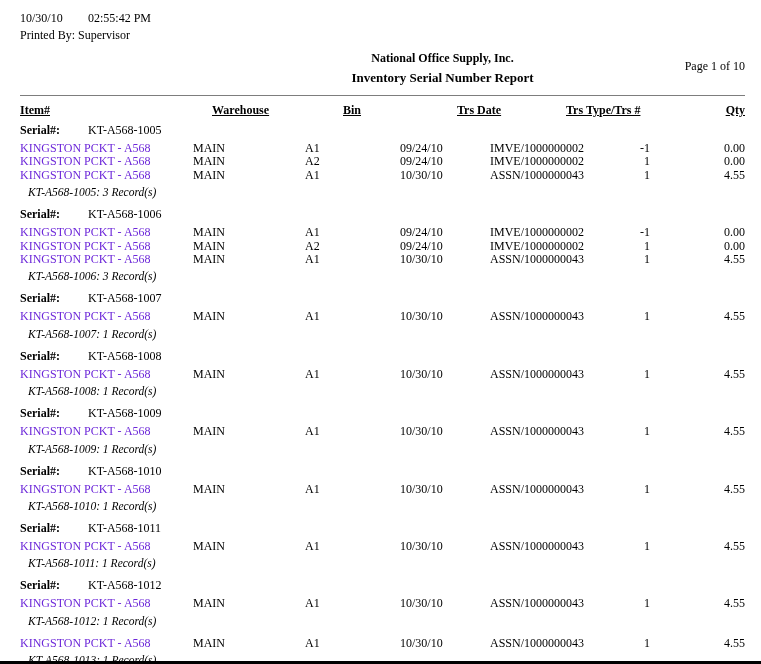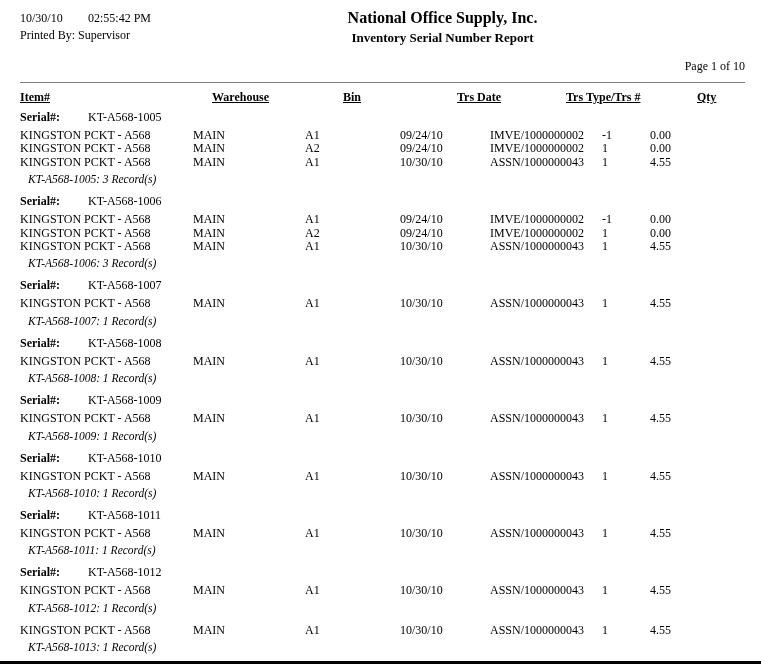--- a/index.html
+++ b/index.html
@@ -12,35 +12,35 @@
     font-size:12px;color:#000;
     padding:10px 16px 0 20px;
     border-bottom:3px solid #000;
     overflow:hidden;
   }
   
   .hdr{display:grid;grid-template-columns:250px 1fr 130px;align-items:start;}
   .hdr-left .date{display:inline-block;width:68px;}
   .hdr-left div{line-height:17px;}
   .hdr-center{text-align:center;}
-  .company{font-weight:bold;font-size:16px;line-height:16px;}
+  .company{font-weight:bold;font-size:12px;line-height:16px;margin-top:40px;}
   .report-title{font-weight:bold;font-size:13px;line-height:21px;margin-top:1px;}
   .hdr-right{text-align:right;line-height:17px;margin-top:48px;}
   .rule{border:0;border-top:1px solid #7d7d7d;margin:7px 0 6px 0;}
   
   .grid{display:grid;grid-template-columns:173px 112px 95px 90px 112px 48px 95px;}
-  .c-qty,.c-cost{}
+  .c-qty,.c-cost{text-align:right;}
   .col-headers{font-weight:bold;margin-bottom:3px;gap:19px;}
   .col-headers span{text-decoration:underline;line-height:16px;}
   
   .serial-row{line-height:13px;margin-bottom:5px;}
   .serial-label{display:inline-block;width:68px;font-weight:bold;}
   .data-row{line-height:13.4px;}
   .data-row .cell{white-space:nowrap;overflow:hidden;}
-  .item-link{color:#000000;cursor:pointer;}
+  .item-link{color:#6d28d9;cursor:pointer;}
   .summary-row{font-style:italic;font-size:11.5px;line-height:14px;margin:3px 0 9px 8px;}
   .group{margin-top:6px;}
 </style>
 </head>
 <body>
 
 <div class="page">
 
   <div class="hdr">
     <div class="hdr-left">

